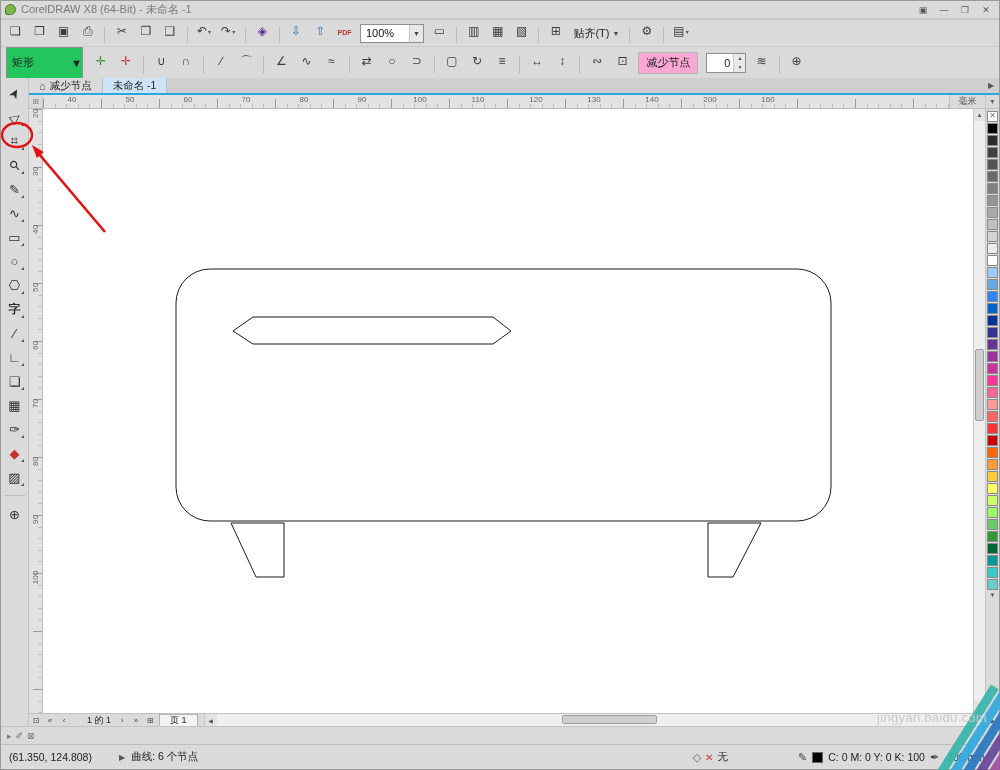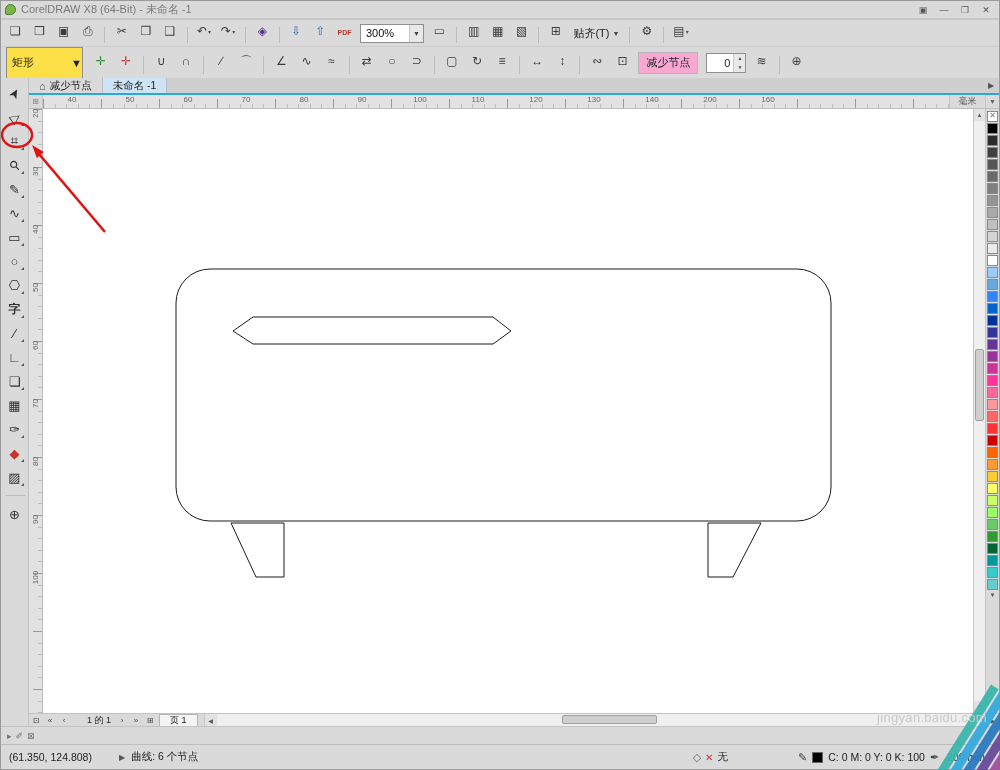--- a/index.html
+++ b/index.html
@@ -29,21 +29,21 @@
   .tbtn[data-name="import-button"] .tb-glyph{color:#2e6db3;}
   .tbtn[data-name="export-button"] .tb-glyph{color:#2e6db3;}
   .combo{display:flex;align-items:center;height:19px;background:#fff;border:1px solid #8f8f8f;margin:0 4px;}
   .combo .combo-text{padding:0 5px;min-width:48px;font-size:11px;color:#111;}
   .combo .combo-caret{width:14px;height:100%;display:flex;align-items:center;justify-content:center;font-size:7px;color:#444;border-left:1px solid #c9c9c9;background:#e8e8e8;}
   .tb-drop{display:flex;align-items:center;gap:3px;height:21px;padding:0 5px;font-size:11px;color:#222;border:1px solid transparent;}
   .tb-drop .dcaret{font-size:7px;color:#444;}
 
   
   .propbar{height:32px;display:flex;align-items:center;padding:0 5px;background:#dadada;border-top:1px solid #cccccc;flex:0 0 32px;gap:1px;}
-  .preset-combo{display:flex;align-items:center;height:32px;background:#fde047;border:1px solid #8f8f8f;margin-right:6px;}
+  .preset-combo{display:flex;align-items:center;height:32px;background:#22c55e;border:1px solid #8f8f8f;margin-right:6px;}
   .preset-combo .combo-text{min-width:64px;padding:0 5px;}
   .pbtn{position:relative;min-width:22px;height:22px;display:flex;align-items:center;justify-content:center;color:#3b3b3b;font-size:12px;border:1px solid transparent;}
   .pbtn[data-name="separator"]{min-width:7px;width:7px;pointer-events:none;border:none;}
   .pbtn[data-name="separator"]::after{content:"";width:1px;height:18px;background:#bdbdbd;}
   .reduce-btn{height:22px;padding:0 7px;display:flex;align-items:center;font-size:11px;color:#222;border:1px solid #b5b5b5;background:#f9a8d4;margin:0 4px;}
   .spin{display:flex;align-items:stretch;height:20px;background:#fff;border:1px solid #8f8f8f;margin:0 3px;}
   .spin .spin-val{width:26px;display:flex;align-items:center;justify-content:flex-end;padding-right:3px;font-size:11px;}
   .spin .spin-arrows{width:12px;display:flex;flex-direction:column;border-left:1px solid #c9c9c9;background:#e8e8e8;}
   .spin .spin-arrows span{flex:1;display:flex;align-items:center;justify-content:center;font-size:5px;color:#444;}
 
@@ -230,21 +230,21 @@
         <span class="tbtn" style="display:inline-flex" data-name="export-button">
           <span class="tb-glyph">⇧</span>
         </span>
       
         <span class="tbtn" style="display:inline-flex" data-name="publish-pdf-button">
           <span class="tb-glyph">PDF</span>
         </span>
       
     </span>
     <div class="combo" data-name="zoom-level-combo">
-      <span class="combo-text" data-name="zoom-level-value">300%</span>
+      <span class="combo-text" data-name="zoom-level-value">100%</span>
       <span class="combo-caret" data-name="chevron-down-icon">▼</span>
     </div>
     <span>
       
         <span class="tbtn" style="display:inline-flex" data-name="full-screen-preview-button">
           <span class="tb-glyph">▭</span>
         </span>
       
         <span class="tbtn" style="display:inline-flex" data-name="separator">
           <span class="tb-glyph"></span>

